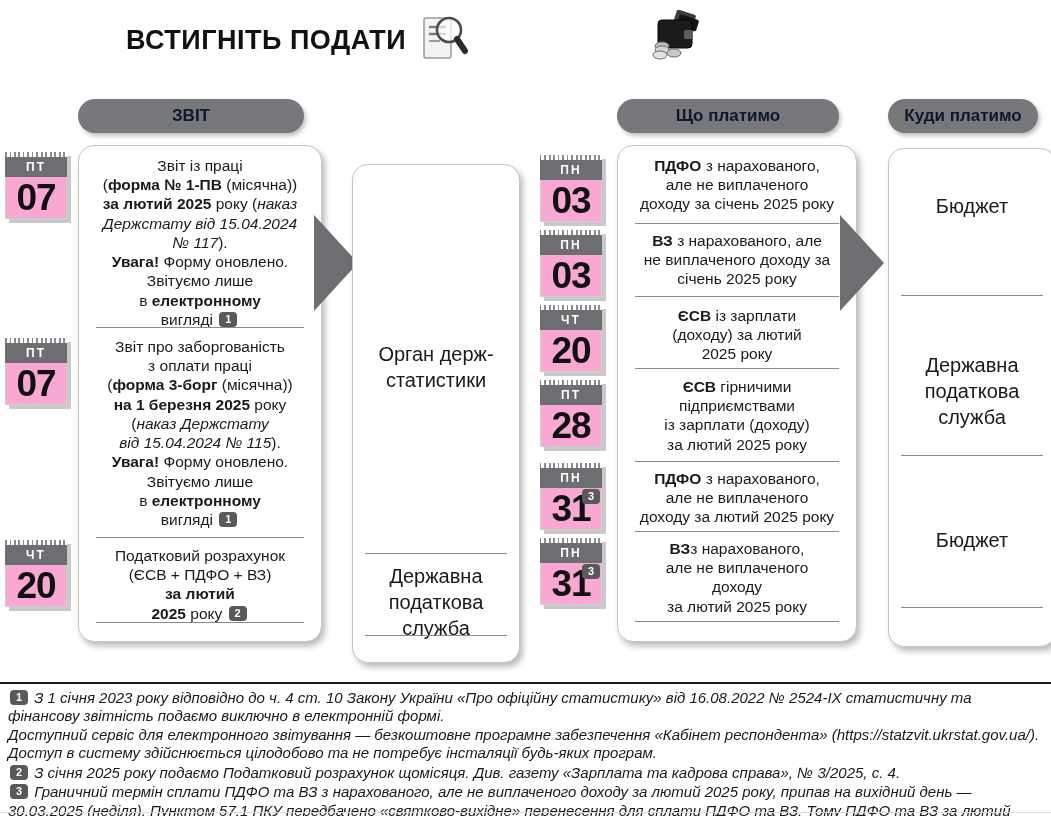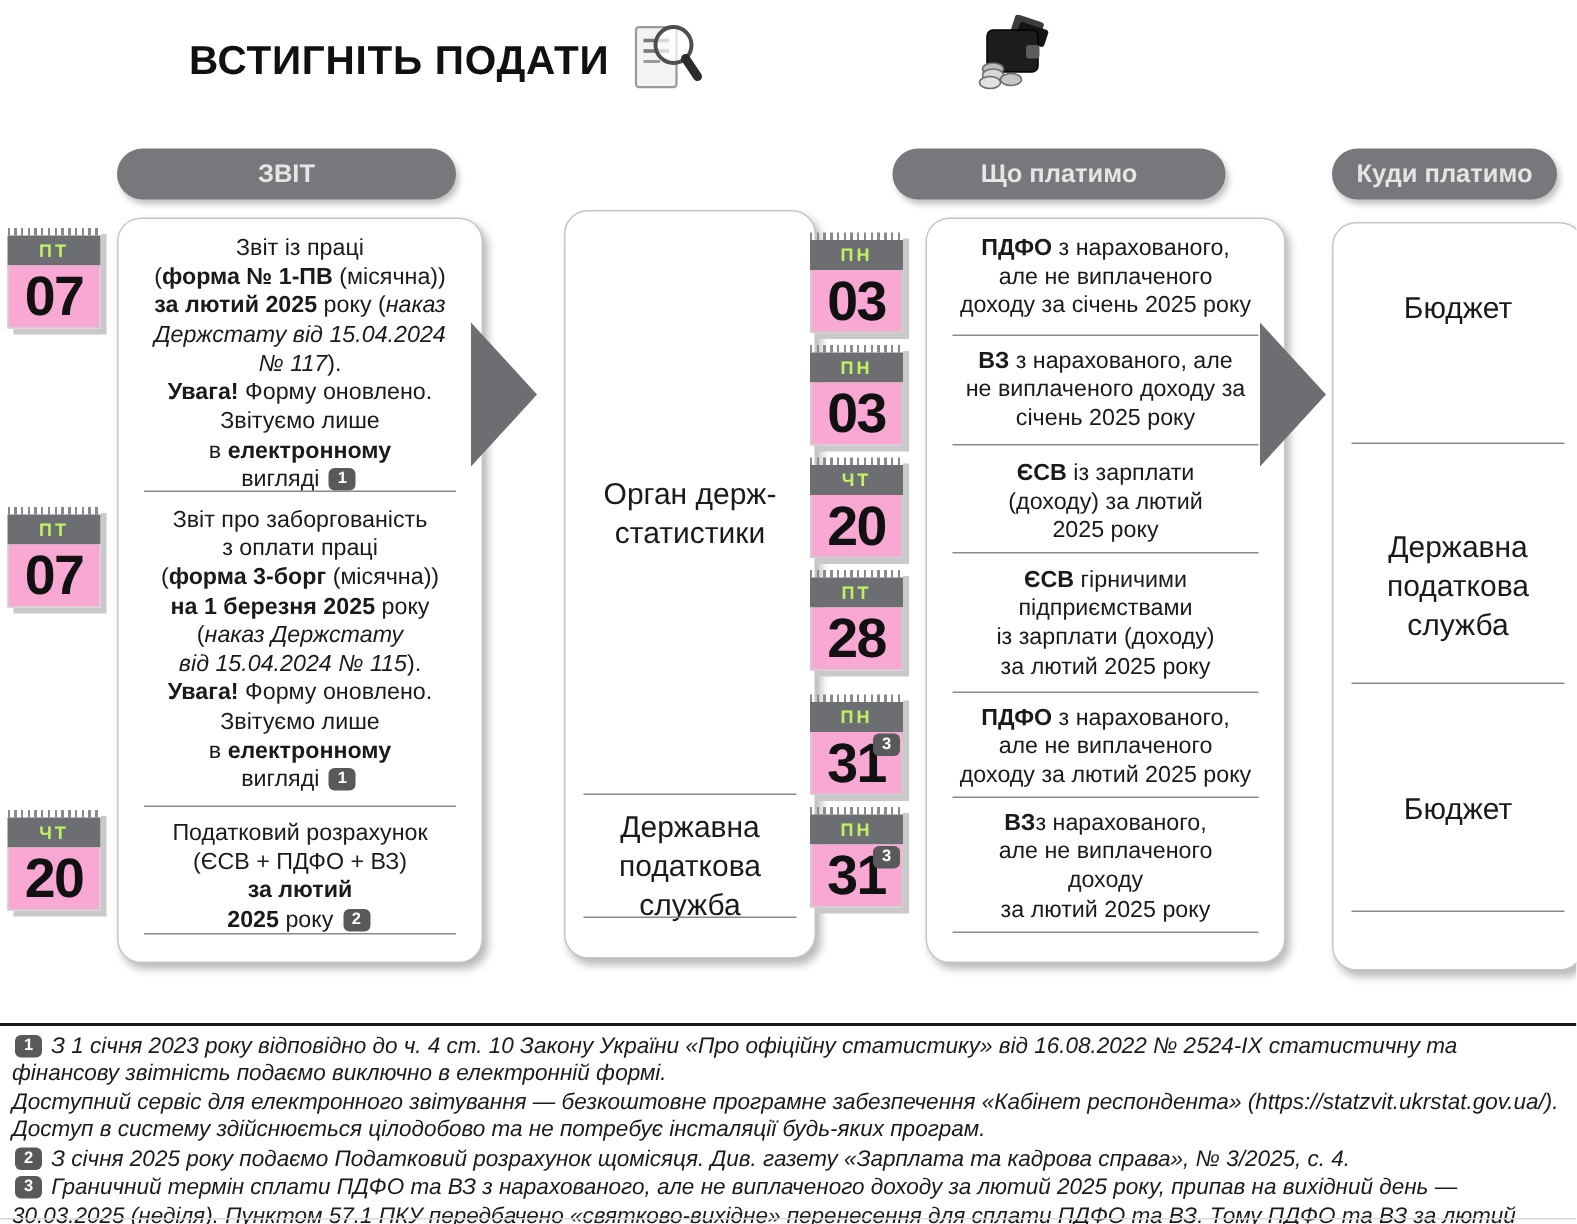--- a/index.html
+++ b/index.html
@@ -4,21 +4,21 @@
 <style>
   html,body{margin:0;padding:0;background:#fff;}
   .page{position:relative;width:1051px;height:816px;background:#fff;overflow:hidden;
         font-family:"Liberation Sans",sans-serif;color:#1a1a1a;}
 
   
   .title-row{position:absolute;display:flex;align-items:center;gap:12px;}
   .big-title{font-size:27px;font-weight:800;letter-spacing:.5px;color:#111;}
 
   
-  .pill{position:absolute;height:34px;background:#77787b;border-radius:17px;color:#e5e5e5;
+  .pill{position:absolute;height:34px;background:#77787b;border-radius:17px;color:#0f172a;
         font-weight:700;font-size:17px;display:flex;align-items:center;justify-content:center;
         box-shadow:2px 3px 4px rgba(0,0,0,.25);}
 
   
   .panel{position:absolute;background:#fff;border:1px solid #c6c6c6;border-radius:16px;
          box-shadow:3px 4px 6px rgba(0,0,0,.28);padding-left:16px;}
   .hline{position:absolute;left:7%;width:86%;height:1px;background:#8a8a8a;}
   .sect{position:absolute;left:7px;right:7px;text-align:center;font-size:15.5px;line-height:1.24;
         white-space:pre-line;}
   .dest{position:absolute;left:4px;right:4px;text-align:center;font-size:20px;line-height:1.3;
@@ -27,21 +27,21 @@
   .run-i{font-style:italic;}
 
   
   .nbadge{display:inline-block;min-width:14px;height:15px;padding:0 2px;background:#58595b;
           color:#fff;border-radius:4px;font-size:11px;font-weight:700;font-style:normal;
           text-align:center;line-height:15px;vertical-align:2px;margin:0 2px;}
 
   
   .cal{position:absolute;width:62px;box-shadow:4px 4px 0 #c9c9c9;}
   .cal-spiral{height:5px;background:repeating-linear-gradient(90deg,#8a8a8a 0 1.5px,transparent 1.5px 4.5px);}
-  .cal-head{background:#6d6e71;color:#bef264;font-weight:700;font-size:12px;letter-spacing:2px;
+  .cal-head{background:#6d6e71;color:#ffffff;font-weight:700;font-size:12px;letter-spacing:2px;
             text-align:center;height:20px;line-height:20px;}
   .cal-body{background:#f9a8d4;border:1px solid #cfcfcf;border-top:none;height:41px;position:relative;
             text-align:center;}
   .cal-num{font-weight:800;font-size:37px;line-height:41px;letter-spacing:-1px;color:#111;}
   .cal-sup{position:absolute;top:1px;right:1px;margin:0;}
 
   
   .arrow{position:absolute;width:0;height:0;border-top:48px solid transparent;
          border-bottom:48px solid transparent;border-left:44px solid #6d6e71;}
 
@@ -82,21 +82,21 @@
         <rect x="36" y="20" width="9" height="9" rx="2" fill="#5c5c5c"></rect>
         <ellipse cx="14" cy="36" rx="7" ry="4" fill="#bdbdbd" stroke="#6e6e6e"></ellipse>
         <ellipse cx="14" cy="40" rx="7" ry="4" fill="#d6d6d6" stroke="#6e6e6e"></ellipse>
         <ellipse cx="26" cy="43" rx="7" ry="4" fill="#c7c7c7" stroke="#6e6e6e"></ellipse>
         <ellipse cx="12" cy="45" rx="7" ry="4" fill="#e2e2e2" stroke="#6e6e6e"></ellipse>
       </svg>
     </div>
   </div>
 
   <div class="pill" style="left:78px;top:99px;width:226px;">ЗВІТ</div>
-  <div class="pill" style="left:595px;top:99px;width:222px;">Що платимо</div>
+  <div class="pill" style="left:617px;top:99px;width:222px;">Що платимо</div>
   <div class="pill" style="left:888px;top:99px;width:150px;">Куди платимо</div>
 
   <div class="cal" style="left:5px;top:152px;">
     <div class="cal-spiral"></div>
     <div class="cal-head">ПТ</div>
     <div class="cal-body"><span class="cal-num">07</span></div>
   </div>
   <div class="cal" style="left:5px;top:338px;">
     <div class="cal-spiral"></div>
     <div class="cal-head">ПТ</div>
@@ -132,21 +132,21 @@
     <div class="hline" style="top:391px;"></div>
     <div class="sect" style="top:400px;"><span class="">Податковий розрахунок
 (ЄСВ + ПДФО + ВЗ)
 </span><span class="run-b">за лютий
 2025</span><span class=""> року </span><span class="nbadge">2</span></div>
     <div class="hline" style="top:476px;"></div>
   </div>
 
   <div class="arrow" style="left:314px;top:215px;"></div>
 
-  <div class="panel" style="left:352px;top:140px;width:150px;height:497px;margin-left:24px;">
+  <div class="panel" style="left:352px;top:164px;width:150px;height:497px;">
     <div class="dest" style="top:176px;">Орган держ-
 статистики</div>
     <div class="hline" style="top:388px;"></div>
     <div class="dest" style="top:398px;">Державна
 податкова
 служба</div>
     <div class="hline" style="top:470px;"></div>
   </div>
 
   <div class="cal" style="left:540px;top:155px;">

